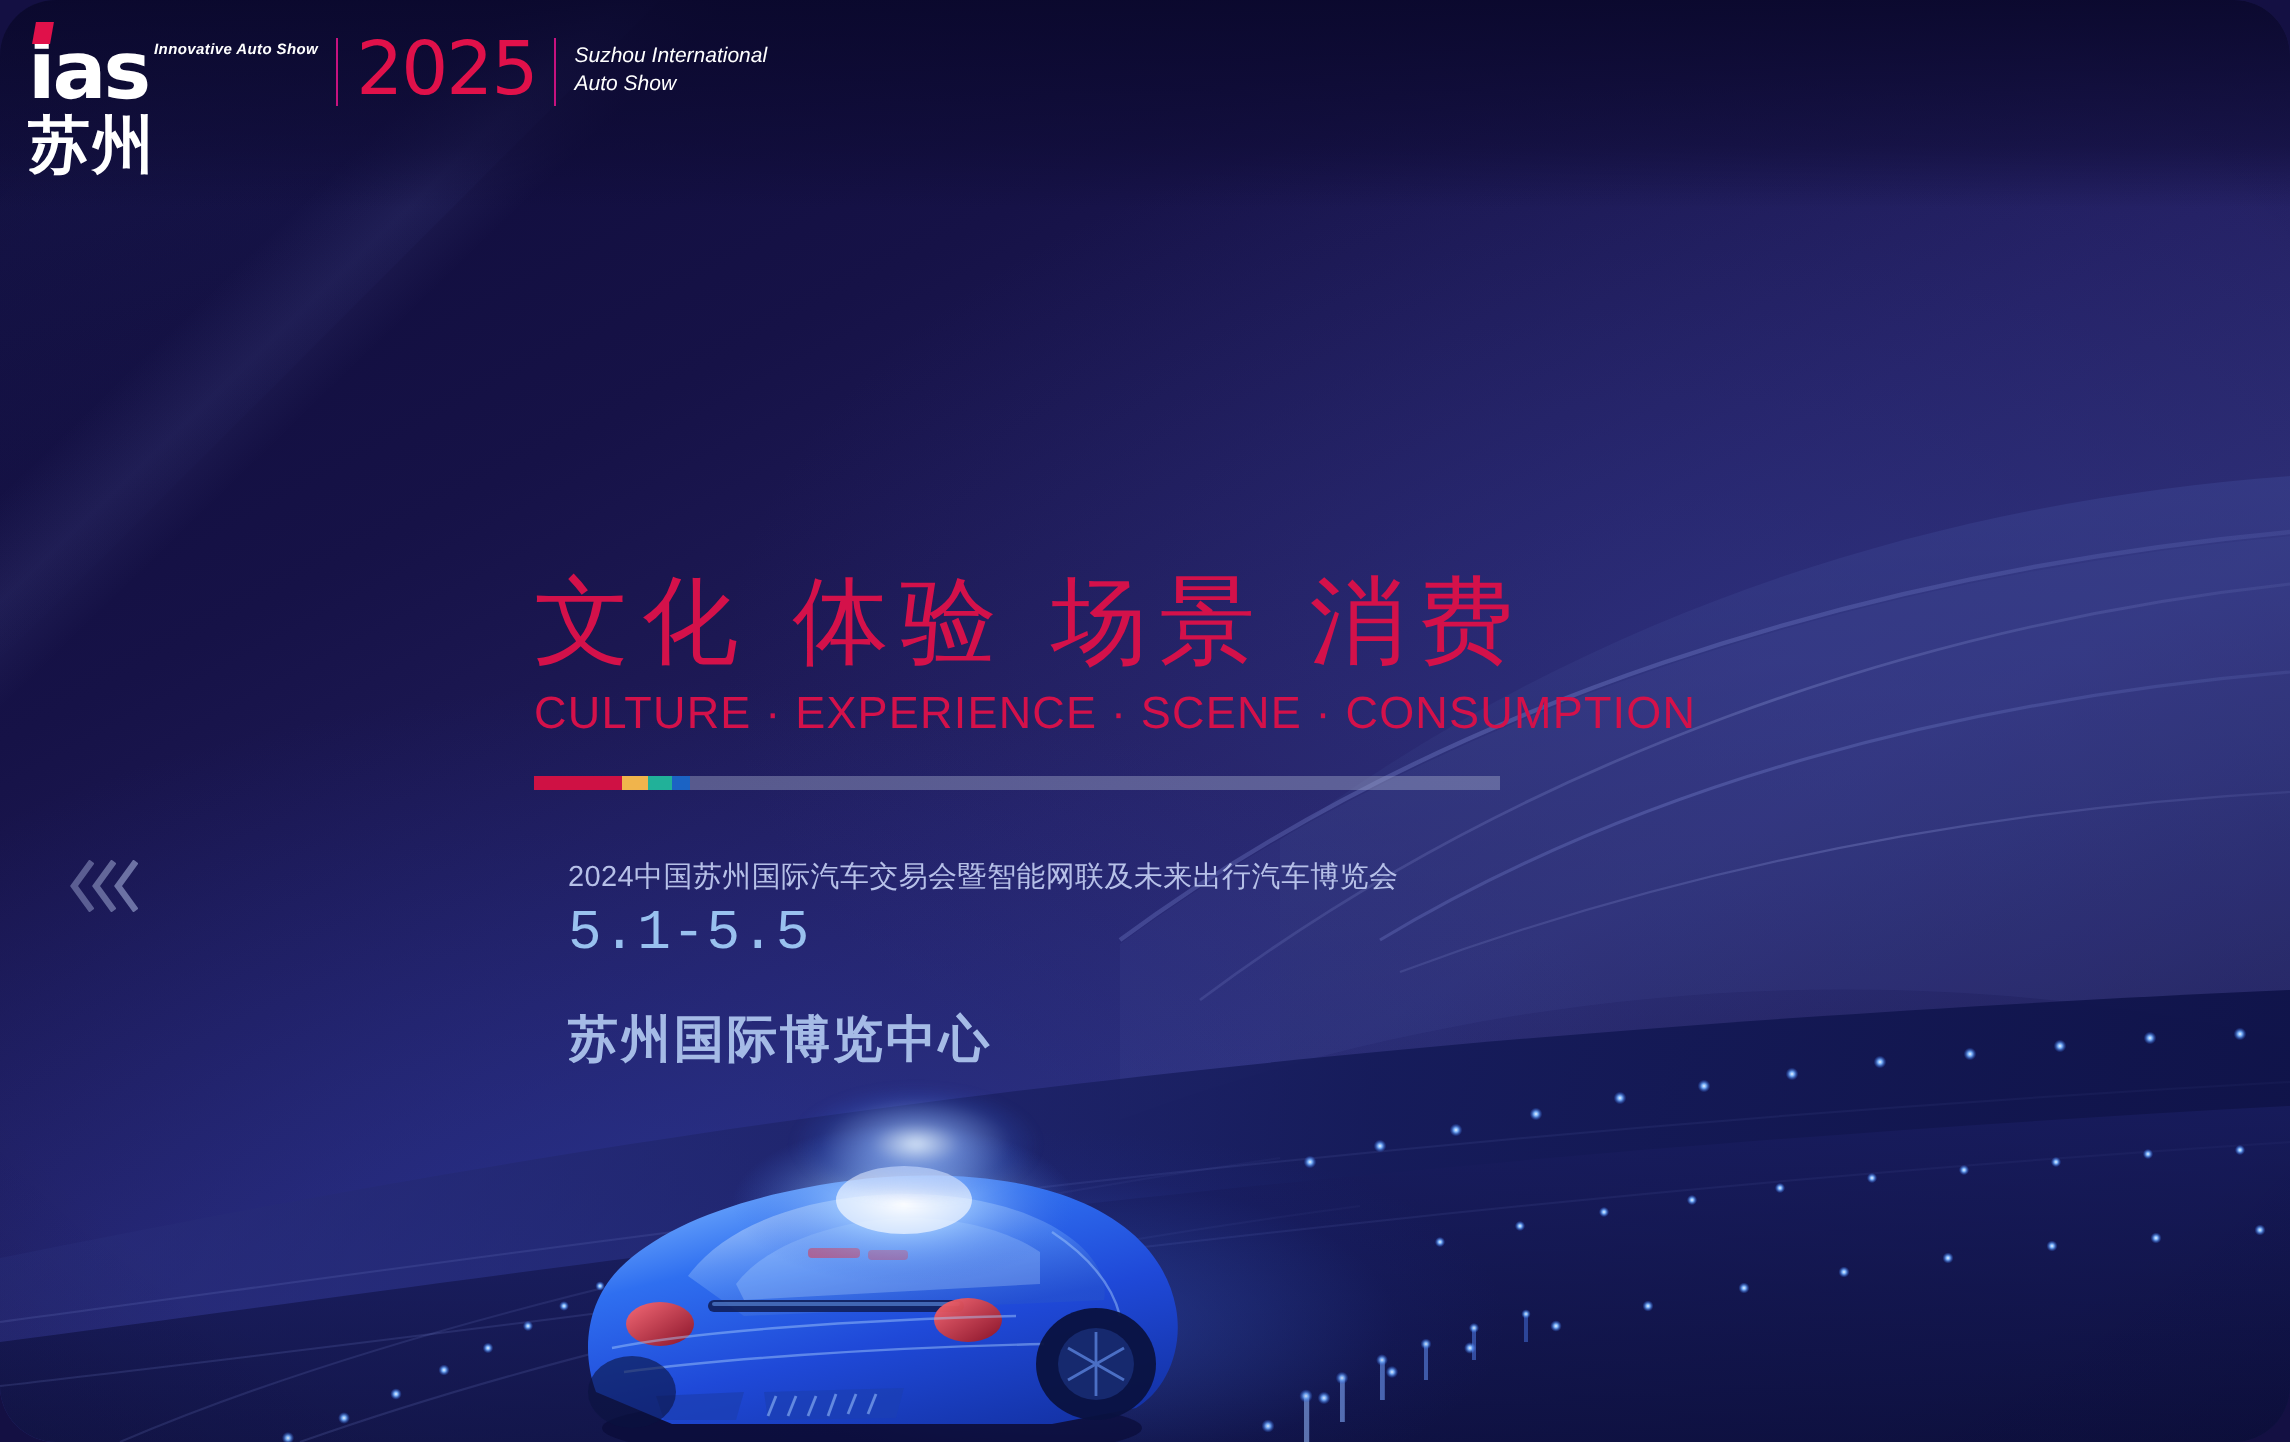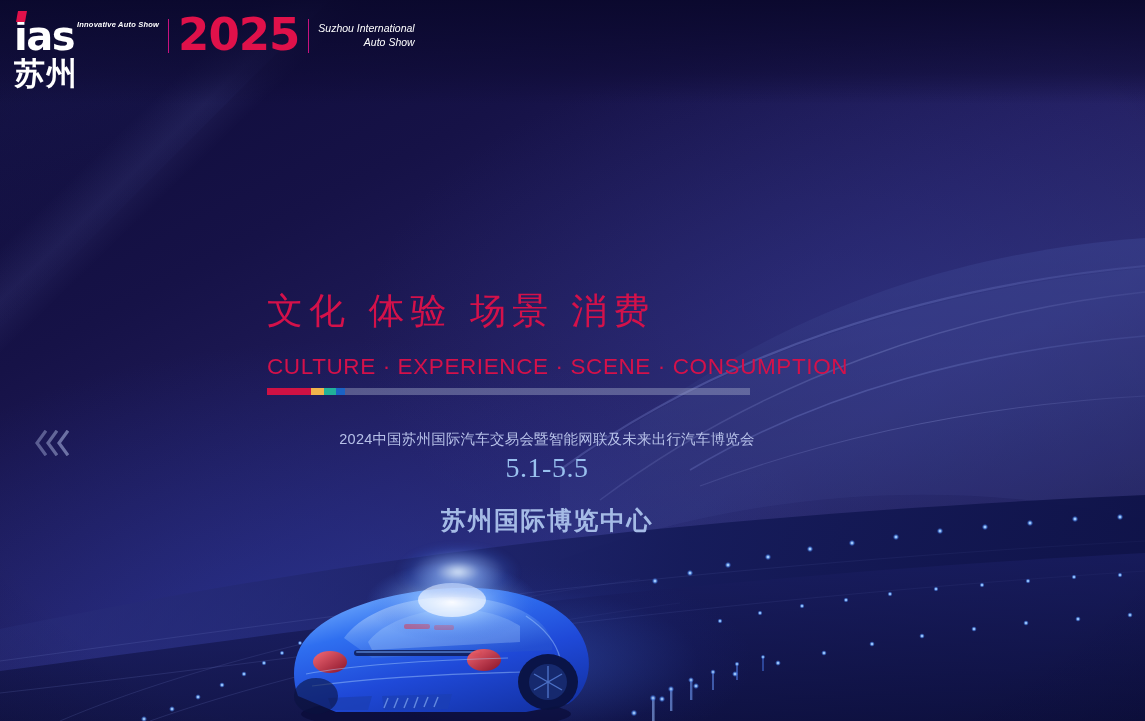--- a/index.html
+++ b/index.html
@@ -11,20 +11,21 @@
   }
 
   .stage{
     position:relative;
     width:1145px; height:721px;
     overflow:hidden;
     background:
       radial-gradient(ellipse 900px 520px at 30% 92%, rgba(40,60,170,0.55) 0%, rgba(30,40,120,0.0) 62%),
       radial-gradient(ellipse 760px 420px at 78% 46%, rgba(52,62,150,0.40) 0%, rgba(30,36,110,0) 70%),
       linear-gradient(152deg,#0d0a36 0%, #161247 28%, #242063 52%, #2b2a6e 66%, #1d1a52 82%, #15123f 100%);
+    border-radius: 28px;
   }
 
   
   .bg-layer{position:absolute;inset:0;pointer-events:none;}
   .bg-svg{position:absolute;inset:0;width:1145px;height:721px;display:block;}
 
   .diag-streak{
     position:absolute;
     left:-120px; top:-260px;
     width:760px; height:620px;
@@ -67,78 +68,77 @@
     color:#ffffff; font-weight:600;
     font-style:italic;
     letter-spacing:.2px;
   }
   .logo-div{
     width:1px; height:34px; margin:3px 9px 0 9px;
     background:#c7127f;
   }
   .year{
     font-family:"DejaVu Sans", sans-serif;
-    font-weight:700; font-size:45px; line-height:38px;
+    font-weight:400; font-size:37px; line-height:38px;
     color:#e0114a; letter-spacing:-1px;
   }
   .logo-div2{
     width:1px; height:34px; margin:3px 9px 0 9px;
     background:#c7127f;
   }
   .en-name{
     margin-top:5px;
     font-size:10.5px; line-height:14px;
     color:#ffffff; font-style:italic; font-weight:500;
     white-space:pre-line;
-    text-align:right;
   }
   .cn-name{
     display:flex; align-items:baseline;
     font-family:Liberation Mono, monospace;
     font-weight:700; font-size:31px; line-height:34px;
     letter-spacing:1px; margin-top:1px;
   }
   .cn-white{ color:#ffffff; }
   .cn-red{ color:#e0114a; }
 
   
   .hero{
     position:absolute; left:267px; top:283px; width:520px;
   }
   .headline{
     font-family:"DejaVu Sans", sans-serif;
-    font-size:36px; line-height:56px; font-weight:400;
+    font-size:48px; line-height:56px; font-weight:400;
     color:#d4114a; letter-spacing:6px;
     white-space:nowrap;
   }
   .subhead{
-    margin-top:14px;
+    margin-top:4px;
     font-size:22.5px; line-height:28px; font-weight:300;
     color:#d4114a; letter-spacing:.6px;
     white-space:nowrap;
     text-align:center;
   }
 
   .progress{
     position:absolute; left:267px; top:388px;
     width:483px; height:7px;
     display:flex;
     background:rgba(168,174,205,0.42);
   }
   .seg{ height:7px; }
 
   .events{
-    position:absolute; left:267px; top:428px; width:560px;text-align:center;
+    position:absolute; left:284px; top:428px; width:560px;
   }
   .event-title{
     font-size:14.5px; line-height:22px; font-weight:400;
     color:#b6c0e8; letter-spacing:.2px; white-space:nowrap;
   }
   .event-date{
-    font-family:Liberation Serif, serif;
+    font-family:Liberation Mono, monospace;
     font-size:28px; line-height:38px; font-weight:300;
     color:#99c1ef; letter-spacing:.5px;
     margin-top:-1px; margin-bottom:4px;
   }
   .venue{
     font-size:25px; line-height:34px; font-weight:700;
     color:#a5bbe6; letter-spacing:1.5px;
     margin-top:16px;
   }
 

